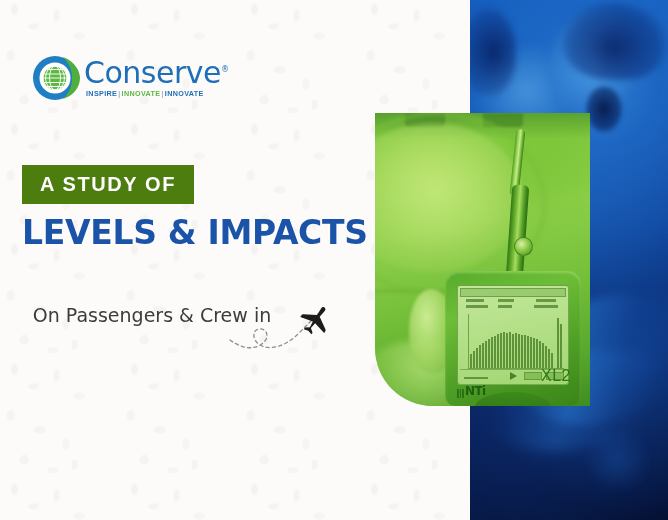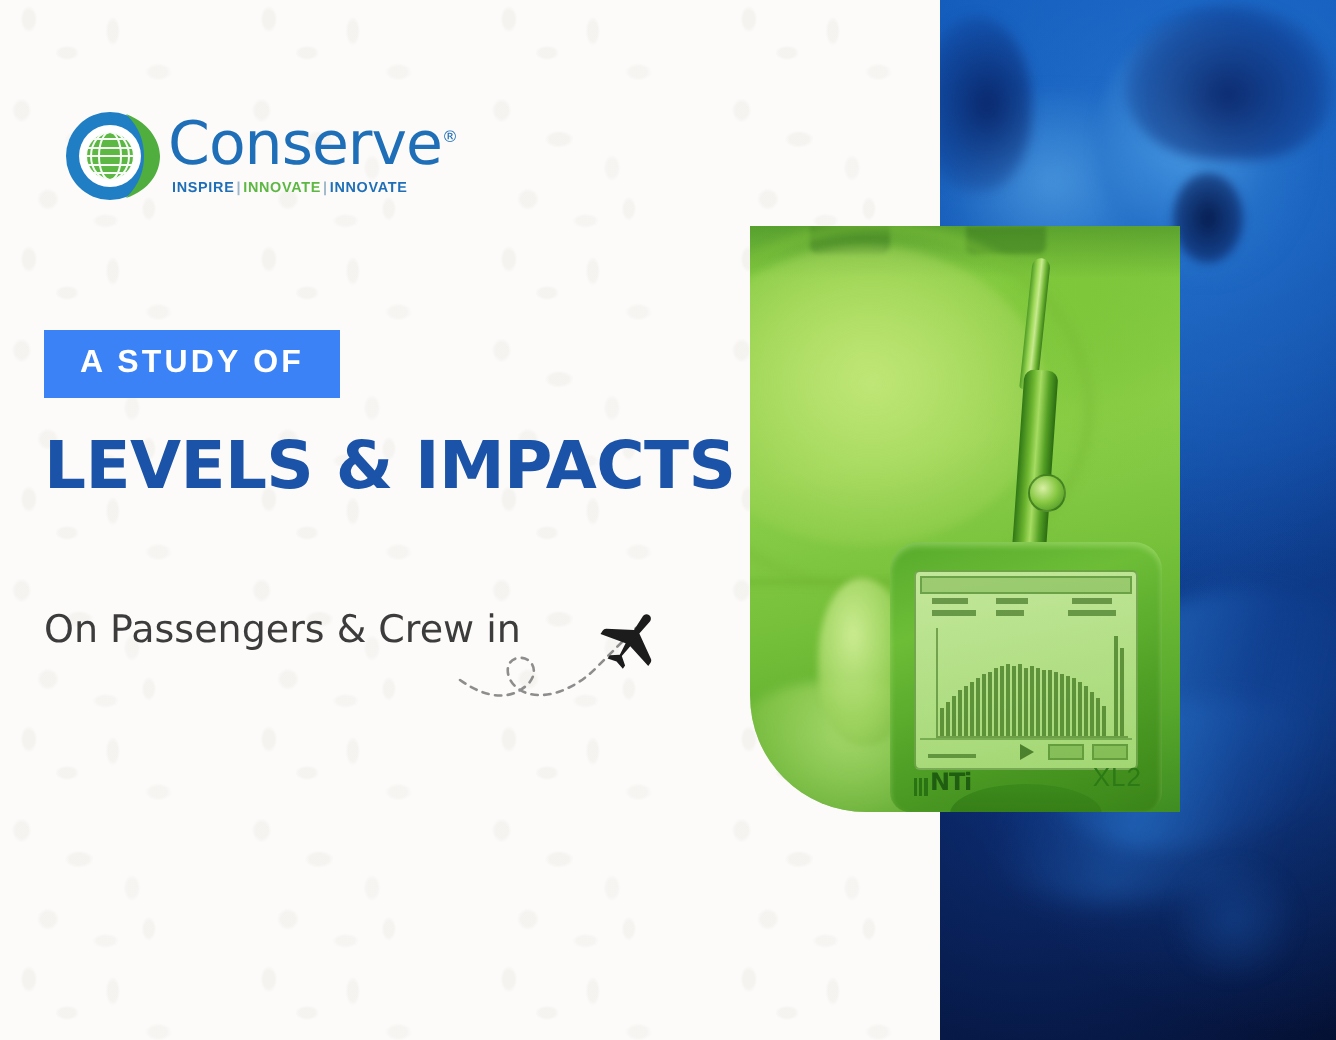--- a/index.html
+++ b/index.html
@@ -187,22 +187,22 @@
   }
   .scr-chip{position:absolute;height:6px;background:rgba(96,160,52,.45);border:1px solid rgba(66,124,34,.5);}
   .brand-nti{
     position:absolute;left:20px;bottom:8px;
     font-size:12px;font-weight:bold;letter-spacing:-.6px;
     color:#1f5e10;font-family:"DejaVu Sans", sans-serif;
   }
   .nti-bars{position:absolute;left:12px;bottom:8px;width:7px;height:9px;
     background:linear-gradient(90deg,#2a7312 0 1.6px,transparent 1.6px 2.6px,#2a7312 2.6px 4.2px,transparent 4.2px 5.2px,#2a7312 5.2px 7px);}
   .brand-xl2{
-    position:absolute;right:10px;bottom:10px;
-    font-size:13px;font-weight:normal;color:#2c7a15;letter-spacing:.5px;
+    position:absolute;right:10px;bottom:21px;
+    font-size:16px;font-weight:normal;color:#2c7a15;letter-spacing:.5px;
   }
   .device-foot{
     position:absolute;left:30px;bottom:-16px;width:76px;height:30px;
     border-radius:50%;
     background:linear-gradient(180deg,#3c8a1b 0%,#2f7214 100%);
   }
   
   .thumb{
     position:absolute;left:34px;top:176px;width:46px;height:84px;
     border-radius:48% 52% 44% 46%;
@@ -229,41 +229,41 @@
     position:absolute;left:54px;top:37px;
     font-size:7.2px;font-weight:bold;letter-spacing:.35px;
     white-space:nowrap;font-family:"Liberation Sans", sans-serif;
   }
   .tg-b{color:#1f6fb8;}
   .tg-g{color:#5cb843;}
   .tg-s{color:#9cb7c9;margin:0 1px;}
 
   .badge{
     position:absolute;left:22px;top:165px;
-    background:#3b82f6;color:#ffffff;
+    background:#4d7c0f;color:#ffffff;
     padding:8px 18px 8px 18px;
-    font-size:16px;font-weight:bold;letter-spacing:1.6px;
+    font-size:20px;font-weight:bold;letter-spacing:1.6px;
     font-family:"Liberation Sans", sans-serif;
     text-align:center;
   }
 
   .headline{
     position:absolute;left:22px;top:214px;width:350px;
     color:#1a53a8;font-weight:bold;font-size:33px;line-height:1.18;
     letter-spacing:-.3px;
     font-family:"DejaVu Sans", sans-serif;
   }
   .headline span{display:block;}
 
   .subhead{
     position:absolute;left:22px;top:302px;width:260px;
     color:#3c3c3c;font-size:19px;line-height:1.38;font-weight:normal;
     font-family:"DejaVu Sans", sans-serif;
   }
-  .subhead span{display:block;}
+  .subhead span{display:block;text-align:center;}
 
   .plane-wrap{position:absolute;left:228px;top:296px;width:120px;height:66px;}
 
   .cta{position:absolute;left:22px;top:433px;}
   .cta-learn{
     font-size:13.5px;font-weight:bold;color:#2f2f2f;letter-spacing:.2px;
     font-family:"DejaVu Sans", sans-serif;
   }
   .cta-arrows{color:#2f2f2f;font-size:13px;font-weight:bold;letter-spacing:-1px;margin-left:3px;}
   .cta-url{

